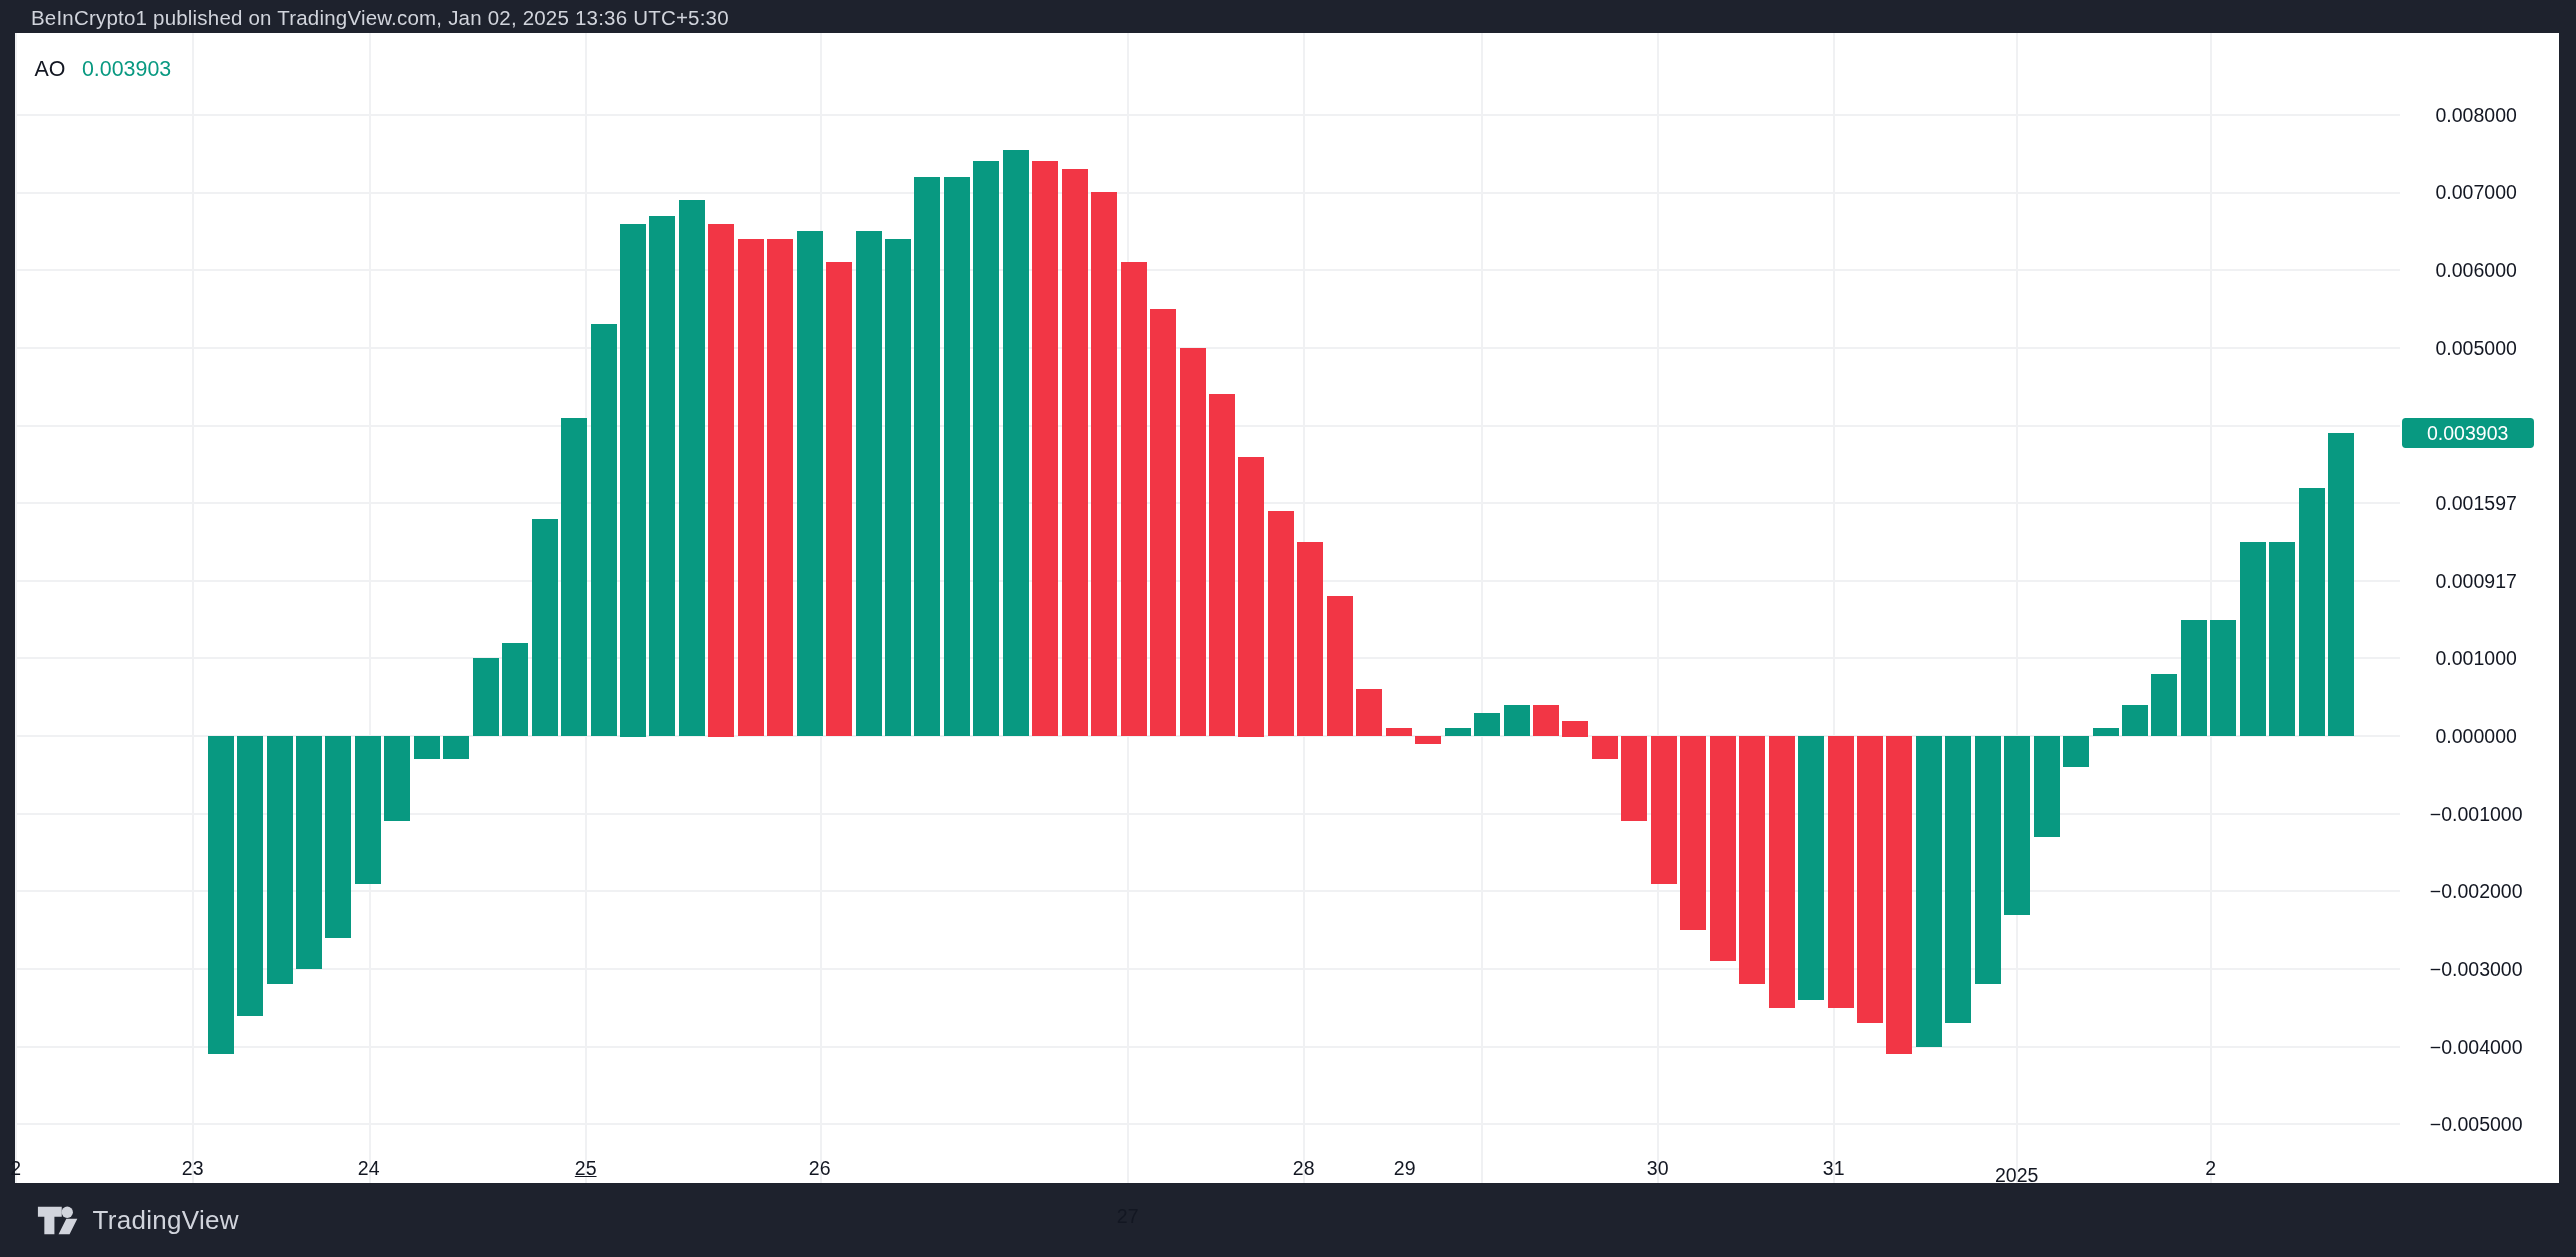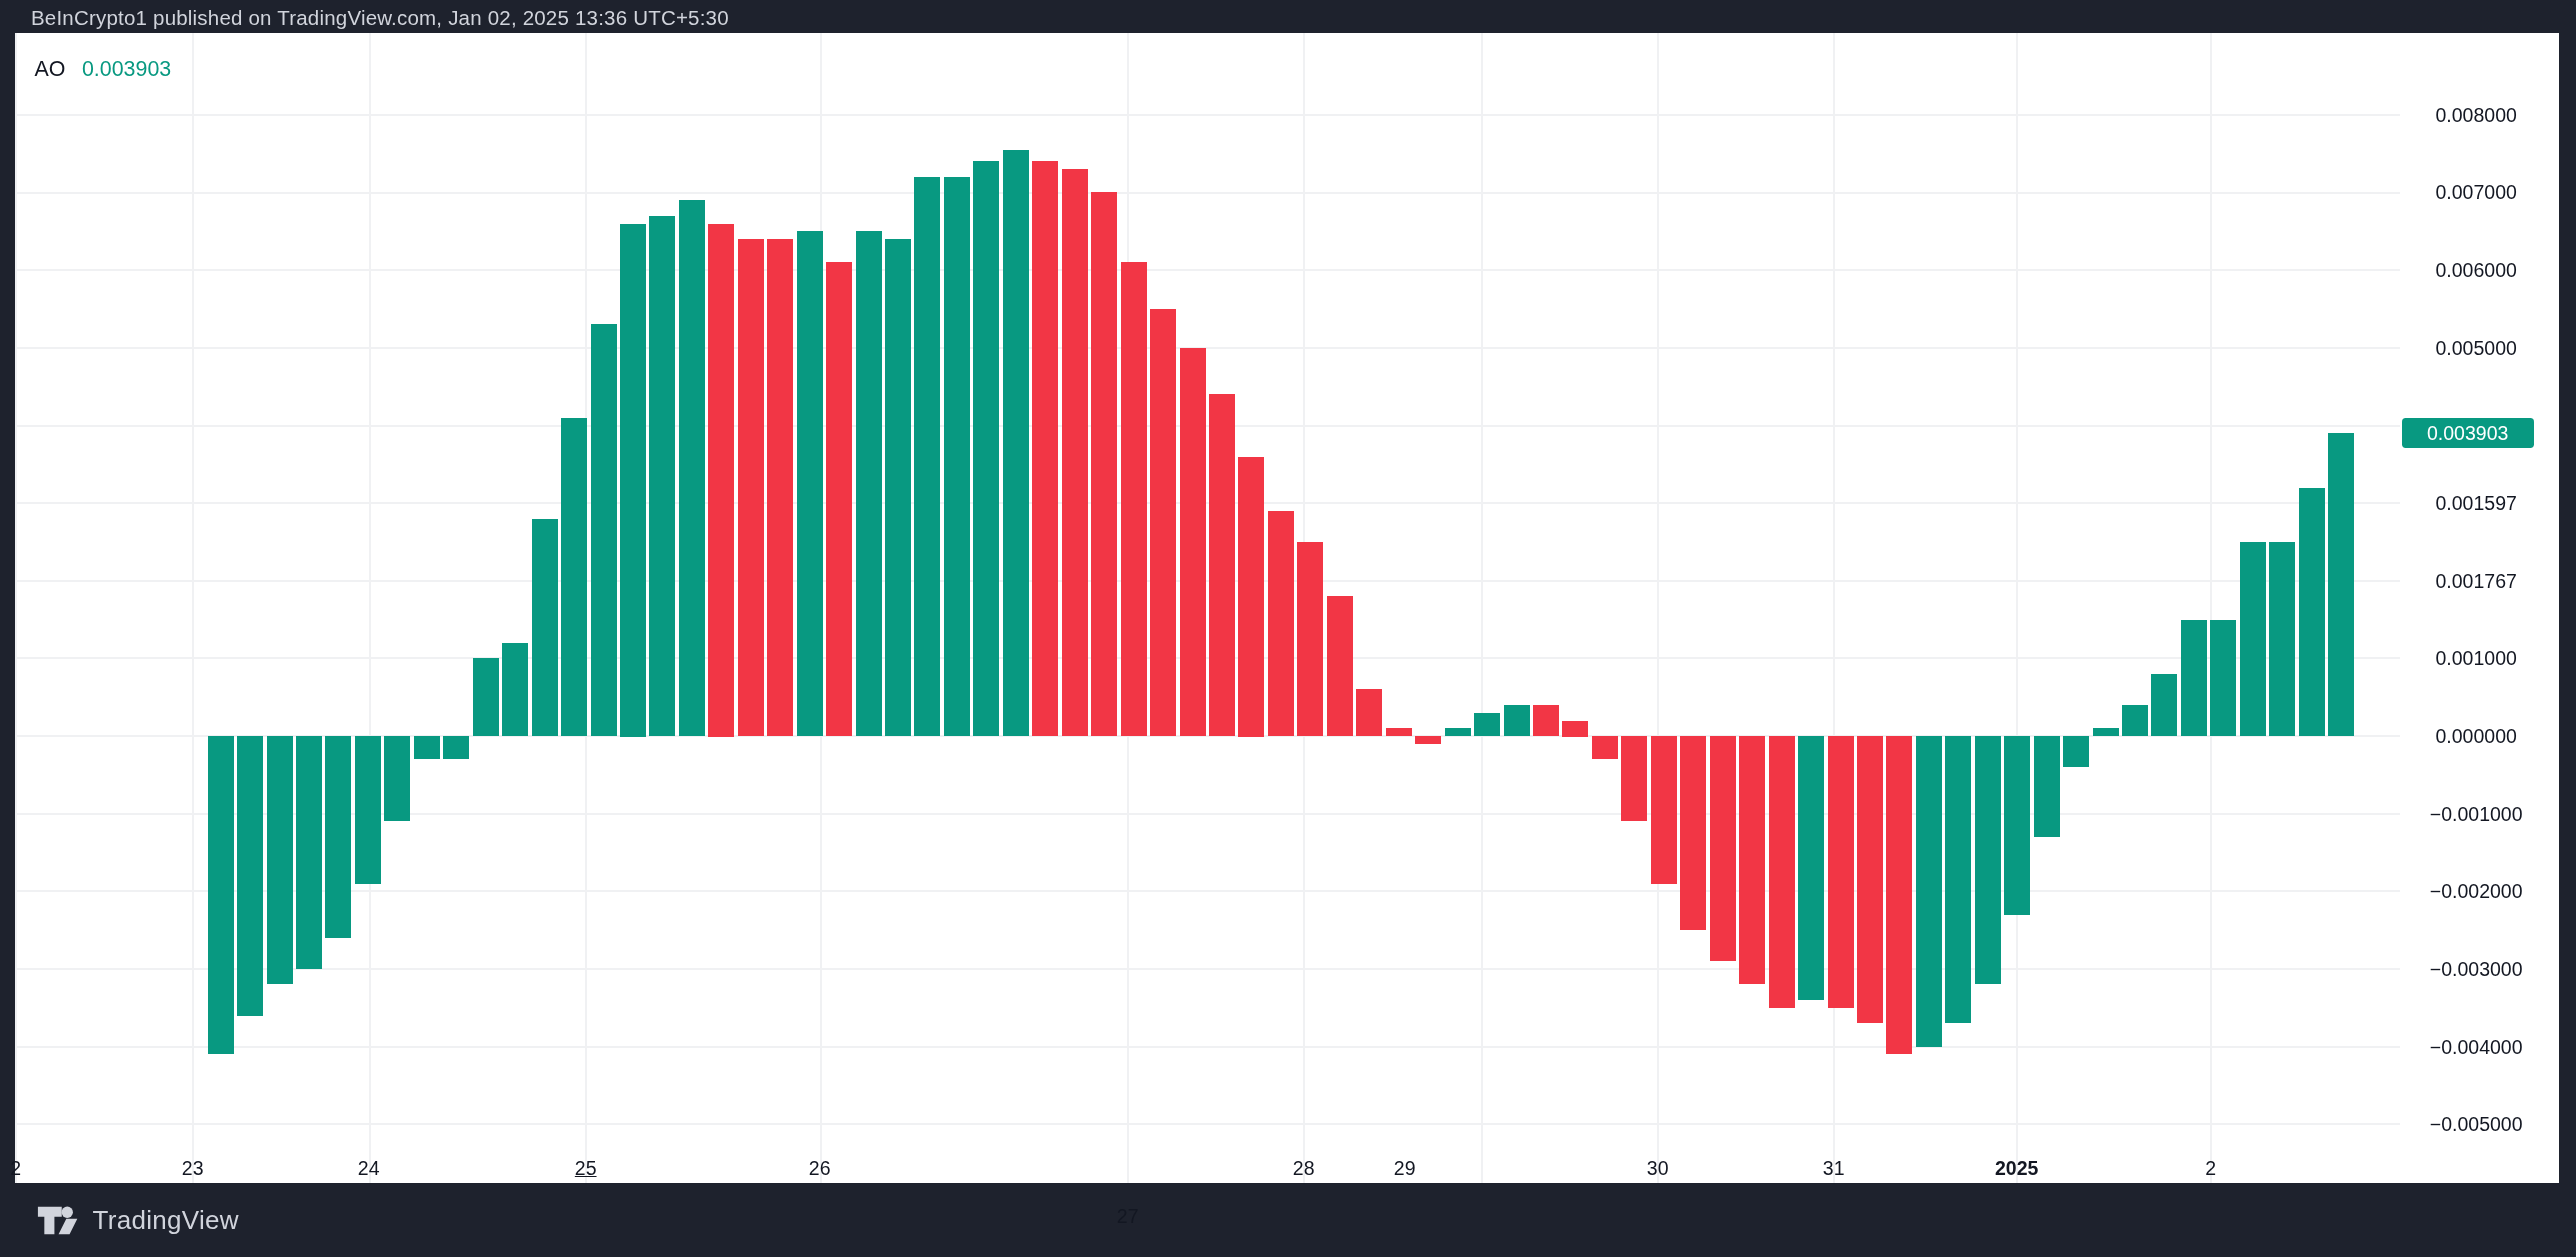--- a/index.html
+++ b/index.html
@@ -6,21 +6,21 @@
   #page{position:relative;width:2576px;height:1257px;background:#1e222d;overflow:hidden;
         font-family:"Liberation Sans", sans-serif;}
   #header{position:absolute;left:0;top:0;width:2576px;height:35px;display:flex;align-items:center;}
   #header .htext{color:#d1d4dc;font-size:20.5px;padding-left:31px;letter-spacing:0.2px;}
   #chart{position:absolute;left:16.7px;top:33px;width:2542px;height:1150px;background:#ffffff;}
   .hgrid{position:absolute;left:0;width:2383px;height:1.9px;background:#f0f1f3;}
   .vgrid{position:absolute;top:0;width:1.9px;height:1150px;background:#f0f1f3;}
   .bar{position:absolute;}
   .ylabel{position:absolute;width:149px;text-align:center;font-size:19.5px;color:#131722;height:24px;line-height:24px;}
   .xlabel{position:absolute;height:26px;line-height:26px;font-size:19.5px;color:#131722;transform:translateX(-50%);white-space:nowrap;}
-  .xlabel.bold{font-weight:700;}
+  .xlabel.bold{font-weight:400;margin-top:7px;}
   #ao-legend{position:absolute;left:17.7px;top:24px;font-size:21.4px;display:flex;gap:16.7px;align-items:center;}
   #ao-legend .name{color:#131722;}
   #ao-legend .val{}
   #price-badge{position:absolute;left:2385px;width:132px;height:30px;border-radius:3.7px;
     color:#ffffff;font-size:19.5px;display:flex;align-items:center;justify-content:center;z-index:5;}
   #footer{position:absolute;left:0;top:1184px;width:2576px;height:73px;display:flex;align-items:center;padding-left:15px;}
   #footer .brand{color:#d1d4dc;font-size:26px;font-weight:500;margin-left:11px;letter-spacing:0.3px;}
   #tv-logo{margin-left:20.5px;width:46px;height:33px;}
 </style>
 </head>
@@ -136,21 +136,21 @@
         <div class="bar" style="left: 2282px; width: 26px; top: 455px; height: 248px; background: rgb(8, 153, 129);"></div>
         <div class="bar" style="left: 2311px; width: 26px; top: 400px; height: 303px; background: rgb(8, 153, 129);"></div>
       </div>
     <div id="yaxis-layer">
         <div class="ylabel" style="left: 2385px; top: 70px;">0.008000</div>
         <div class="ylabel" style="left: 2385px; top: 147px;">0.007000</div>
         <div class="ylabel" style="left: 2385px; top: 225px;">0.006000</div>
         <div class="ylabel" style="left: 2385px; top: 303px;">0.005000</div>
         <div class="ylabel" style="left: 2385px; top: 380px;">0.004000</div>
         <div class="ylabel" style="left: 2385px; top: 458px;">0.001597</div>
-        <div class="ylabel" style="left: 2385px; top: 536px;">0.001767</div>
+        <div class="ylabel" style="left: 2385px; top: 536px;">0.000917</div>
         <div class="ylabel" style="left: 2385px; top: 613px;">0.001000</div>
         <div class="ylabel" style="left: 2385px; top: 691px;">0.000000</div>
         <div class="ylabel" style="left: 2385px; top: 769px;">−0.001000</div>
         <div class="ylabel" style="left: 2385px; top: 846px;">−0.002000</div>
         <div class="ylabel" style="left: 2385px; top: 924px;">−0.003000</div>
         <div class="ylabel" style="left: 2385px; top: 1002px;">−0.004000</div>
         <div class="ylabel" style="left: 2385px; top: 1079px;">−0.005000</div>
       </div>
     <div id="xaxis-layer">
         <div class="xlabel" style="left: -0.9px; top: 1122px;">2</div>

